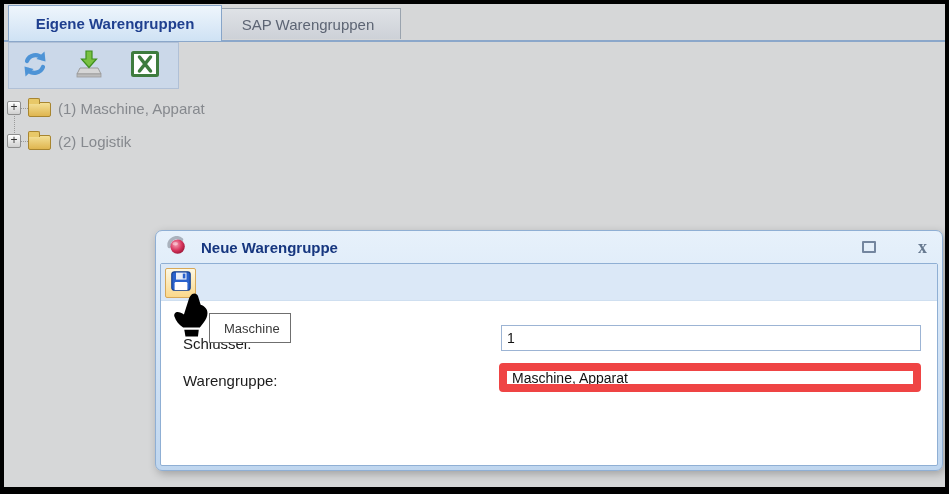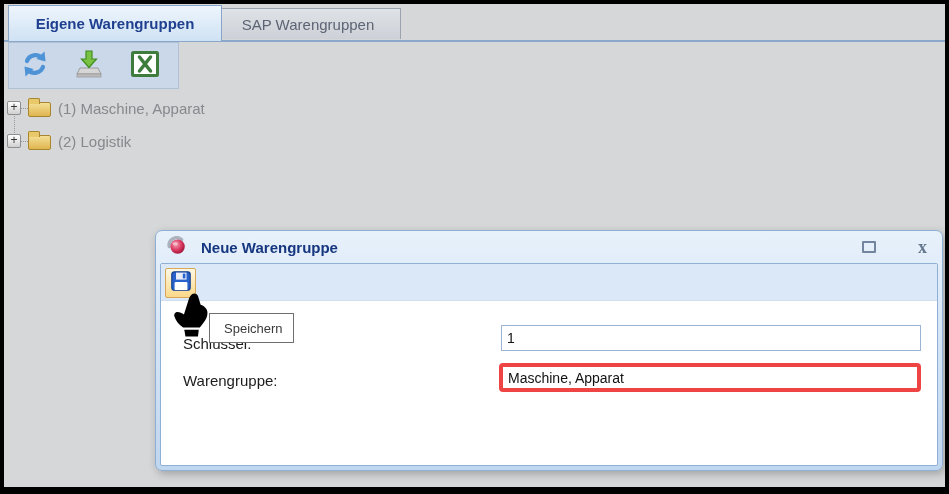--- a/index.html
+++ b/index.html
@@ -67,21 +67,21 @@
     display:flex; align-items:center; justify-content:center; cursor:pointer; }
   .tooltip { position:absolute; left:48px; top:49px; height:30px; z-index:7;
     background:#fff; border:1px solid #6f6f6f; display:flex; align-items:center;
     padding:0 10px 0 14px; font-size:13px; color:#3a3a3a; }
   .hand-cursor { position:absolute; left:10px; top:28px; z-index:8; }
   .fld-label { position:absolute; left:22px; font-size:15px; color:#1c1c1c; z-index:2; }
   .lbl1 { top:71px; } .lbl2 { top:108px; }
   .fld-input { position:absolute; font-size:14px; color:#111; padding:2px 5px;
     font-family:"Liberation Sans", sans-serif; outline:none; background:#fff; }
   .inp1 { left:340px; top:61px; width:420px; height:26px; border:1px solid #9cb4d4; }
-  .inp2 { left:338px; top:99px; width:422px; height:29px; border:4px solid #ef4444; border-radius:4px; }
+  .inp2 { left:338px; top:99px; width:422px; height:29px; border:8px solid #ef4444; border-radius:4px; }
 </style>
 </head>
 <body>
 
 <div class="frame">
 
   <div class="tab tab-active">
     <span>Eigene Warengruppen</span>
   </div>
   <div class="tab tab-inactive">
@@ -160,21 +160,21 @@
             <svg width="20" height="20" viewBox="0 0 20 20">
               <rect x="0.8" y="0.8" width="18.4" height="18.4" rx="2.5" fill="#2a62cc" stroke="#17418f" stroke-width="1.2"></rect>
               <rect x="5" y="1.6" width="10.5" height="7" fill="#e9eef8"></rect>
               <rect x="11.8" y="2.6" width="2.6" height="4.8" fill="#2a62cc"></rect>
               <path d="M3.6 19 L3.6 12.2 Q3.6 10.9 4.9 10.9 L15.1 10.9 Q16.4 10.9 16.4 12.2 L16.4 19 Z" fill="#ffffff"></path>
             </svg>
           </span>
         </div>
       </div>
 
-      <div class="tooltip">Speichern</div>
+      <div class="tooltip">Maschine</div>
 
       <span class="hand-cursor">
         <svg width="38" height="46" viewBox="0 0 20 23">
           <path d="M11.2 0.5 C12.3 -0.2 13.8 0.3 14.2 1.5 L15.6 6.1 C17.8 6.9 19.2 8.3 19.2 10.5 C19.2 12.3 18.4 13.9 17.2 15.5 L15.2 18.1 L6.4 18.1 C4.2 16.7 2.6 14.7 1.8 12.3 C1.4 11.1 2.2 9.9 3.4 9.9 C4.6 9.9 5.8 10.5 6.8 11.3 L9.4 3.1 C9.7 2.1 10.4 1.1 11.2 0.5 Z" fill="#000"></path>
           <path d="M7.0 19.2 L14.6 19.2 L14.2 22.8 L7.6 22.8 Z" fill="#000"></path>
         </svg>
       </span>
 
       <span class="fld-label lbl1">Schlüssel:</span>
       <input class="fld-input inp1" type="text" value="1" style="">

